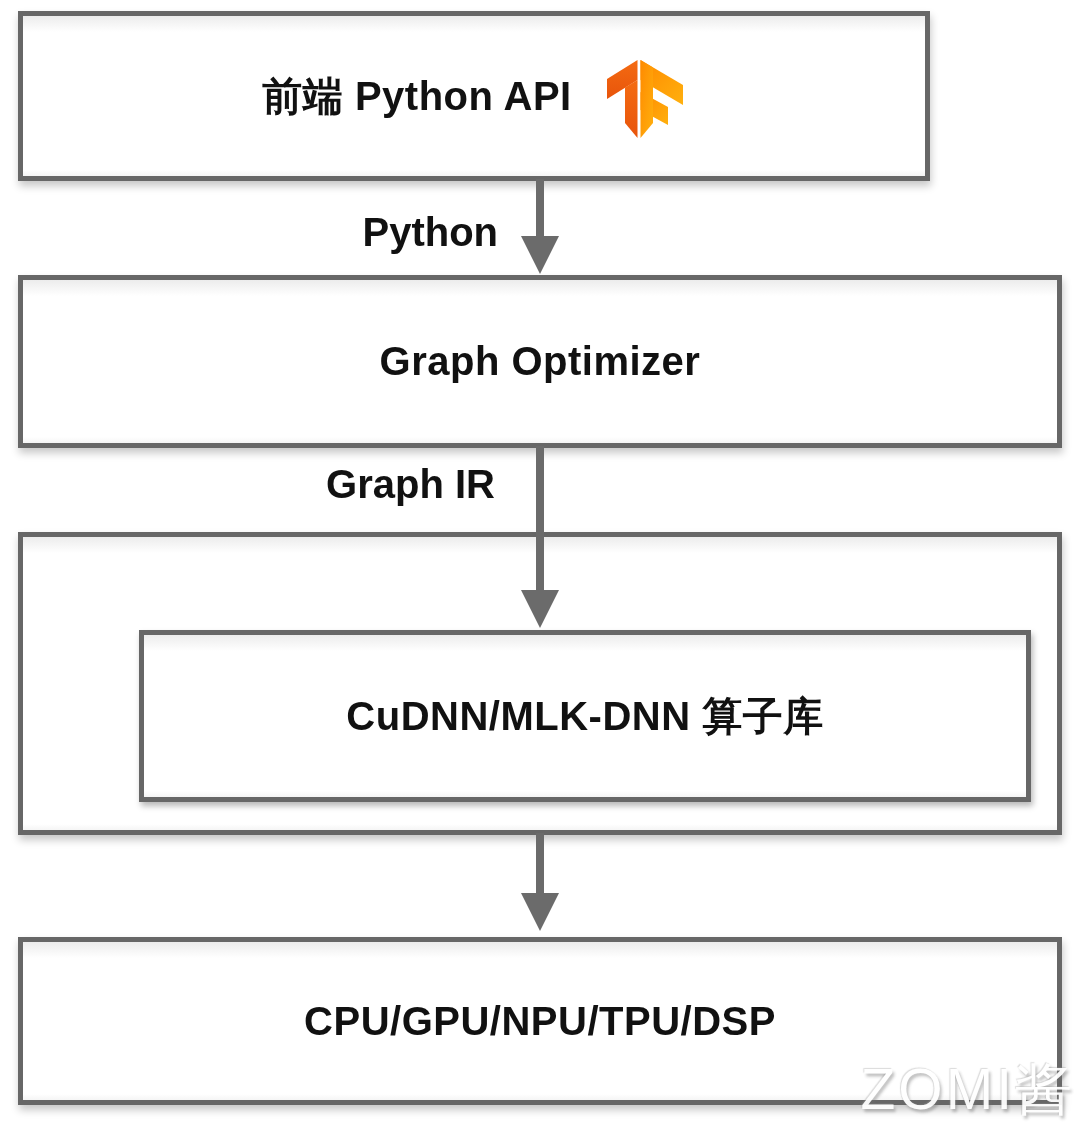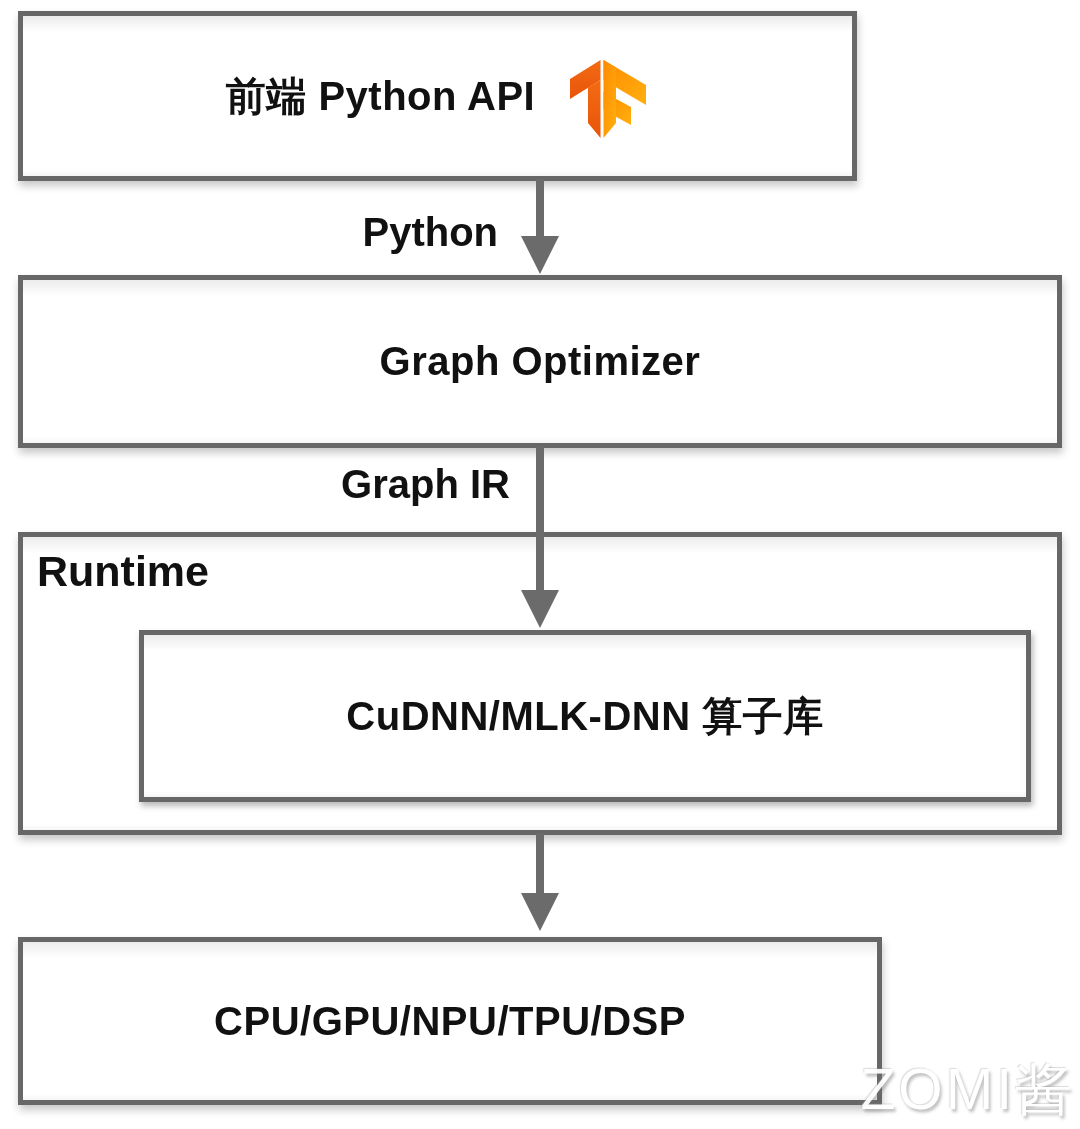--- a/index.html
+++ b/index.html
@@ -21,49 +21,49 @@
     position:absolute;box-sizing:border-box;
     background:linear-gradient(180deg,#ececec 0px,#ffffff 16px,#ffffff calc(100% - 6px),#f5f5f5 100%);
     border:5px solid var(--box-border);
     box-shadow:1px 5px 8px rgba(0,0,0,0.22);
     display:flex;align-items:center;justify-content:center;
   }
   .box-label{
     font-size:40px;font-weight:bold;color:var(--text);
     letter-spacing:0.5px;white-space:nowrap;
   }
-  #box-frontend{left:18px;top:11px;width:839px;height:170px;gap:32px;}
+  #box-frontend{left:18px;top:11px;width:912px;height:170px;gap:32px;}
   #box-optimizer{left:18px;top:275px;width:1044px;height:173px;}
   #box-runtime{left:18px;top:532px;width:1044px;height:303px;display:block;z-index:1;}
   #runtime-title{
     position:absolute;left:14px;top:10px;
     font-size:43px;font-weight:bold;color:var(--text);
   }
   #box-kernel{left:72px;top:93px;width:892px;height:172px;box-shadow:2px 4px 6px rgba(0,0,0,0.28);margin-left:44px;}
-  #box-hardware{left:18px;top:937px;width:864px;height:168px;}
+  #box-hardware{left:18px;top:937px;width:1044px;height:168px;}
   .vline{
     position:absolute;left:536px;width:8px;background:var(--arrow);z-index:5;
   }
   .ahead{
     position:absolute;left:521px;width:0;height:0;z-index:5;
     border-left:19px solid transparent;border-right:19px solid transparent;
     border-top:38px solid var(--arrow);
   }
   #arrow1-line{top:179px;height:60px;}
   #arrow1-head{top:236px;}
   #arrow2-line{top:446px;height:150px;}
   #arrow2-head{top:590px;}
   #arrow3-line{top:833px;height:64px;}
   #arrow3-head{top:893px;}
   .edge-label{
     position:absolute;font-size:40px;font-weight:bold;color:var(--text);
     white-space:nowrap;z-index:6;
   }
   #label-python{top:210px;right:582px;}
-  #label-graph-ir{top:462px;right:570px;}
+  #label-graph-ir{top:462px;right:585px;}
   #tf-logo{flex:0 0 auto;}
   #watermark{
     position:absolute;right:5px;bottom:0px;z-index:9;
     font-size:57px;font-weight:normal;letter-spacing:3px;
     color:var(--watermark-color);opacity:0.95;
     text-shadow:2px 3px 3px rgba(110,110,110,0.45),-1px -1px 1px rgba(150,150,150,0.35);
     white-space:nowrap;
   }
 </style>
 </head>
@@ -100,21 +100,20 @@
 
   <div class="node" id="box-optimizer">
     <span class="box-label">Graph Optimizer</span>
   </div>
 
   <div class="vline" id="arrow2-line"></div>
   <div class="ahead" id="arrow2-head"></div>
   <div class="edge-label" id="label-graph-ir">Graph IR</div>
 
   <div class="node" id="box-runtime">
-    <div id="runtime-title">Runtime</div>
     <div class="node" id="box-kernel">
       <span class="box-label">CuDNN/MLK-DNN 算子库</span>
     </div>
   </div>
 
   <div class="vline" id="arrow3-line"></div>
   <div class="ahead" id="arrow3-head"></div>
 
   <div class="node" id="box-hardware">
     <span class="box-label">CPU/GPU/NPU/TPU/DSP</span>

